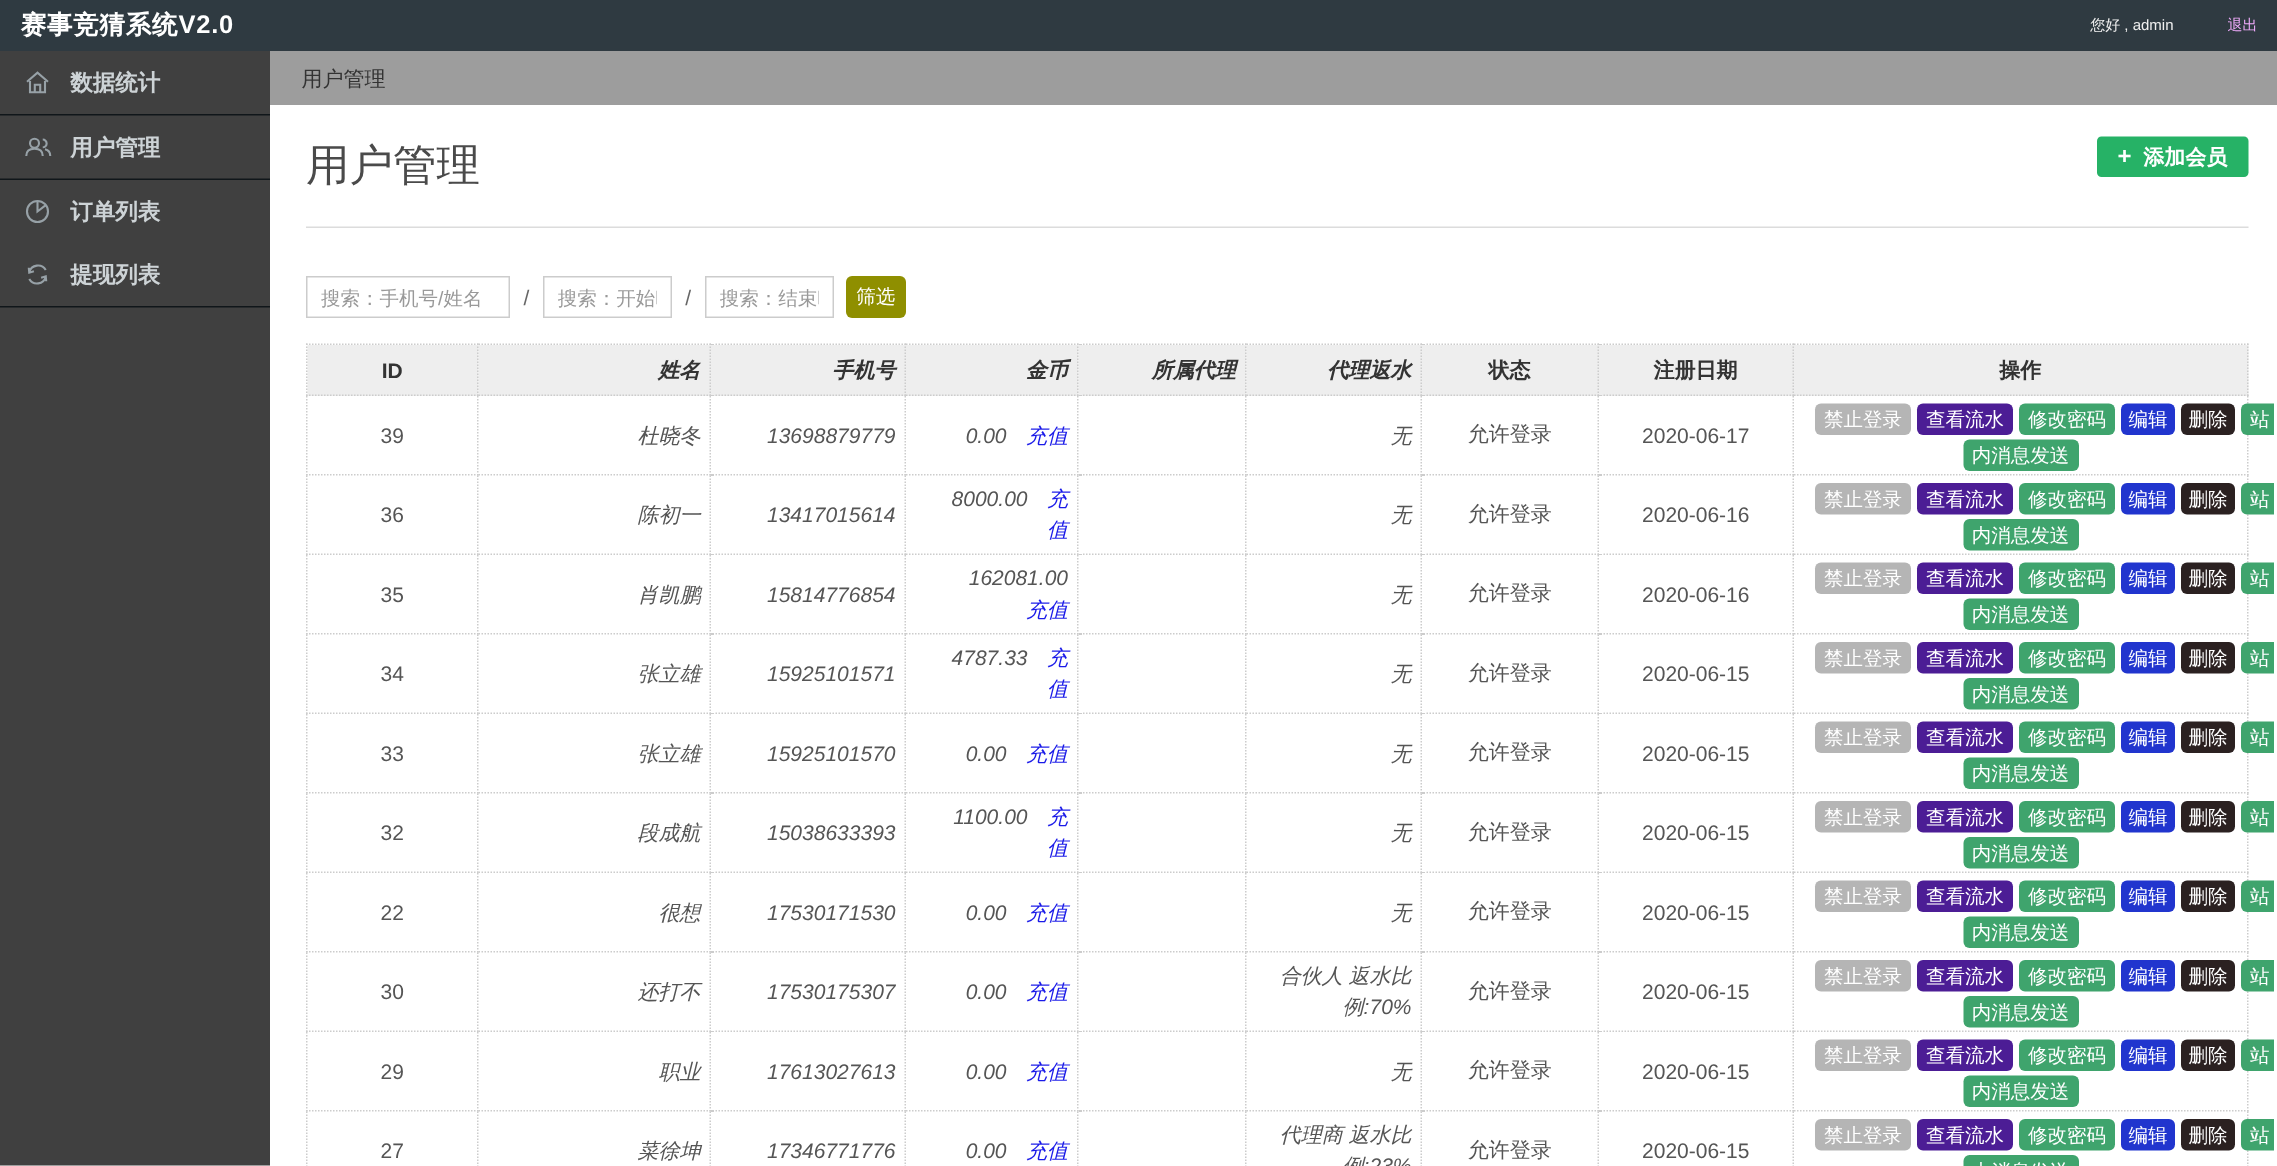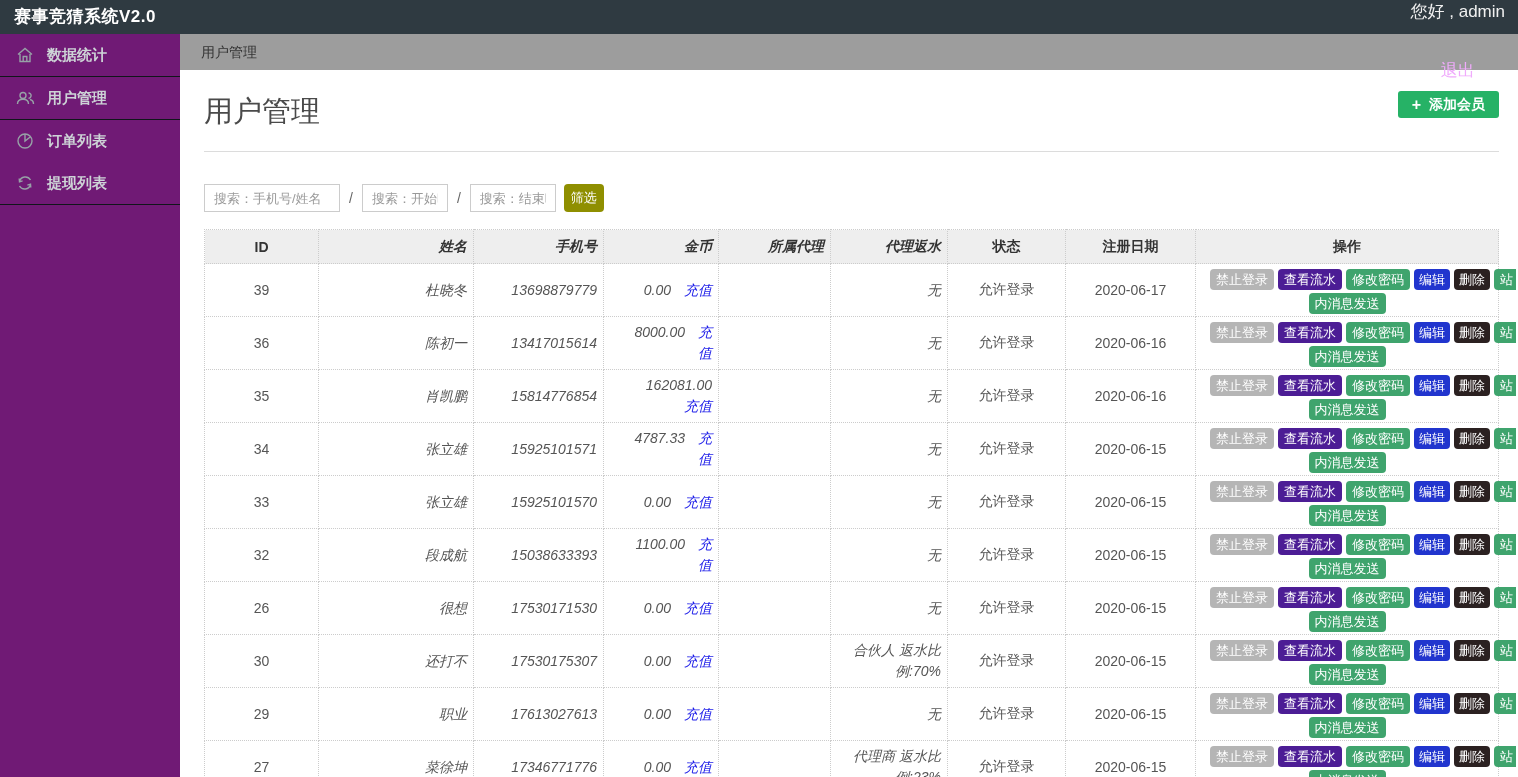--- a/index.html
+++ b/index.html
@@ -4,25 +4,25 @@
 <style>
   * { margin:0; padding:0; box-sizing:border-box; }
   html,body { width:1518px; height:777px; overflow:hidden; background:#fff;
     font-family:"Liberation Sans","DejaVu Sans",sans-serif; }
 
   
   .topbar { position:absolute; top:0; left:0; width:1518px; height:34px; background:#2f3a41; z-index:5; }
   .brand { position:absolute; left:14px; top:0; line-height:34px; color:#ffffff;
     font-size:17px; font-weight:bold; letter-spacing:.5px; }
   .topbar-right { position:absolute; right:0; top:0; height:34px; display:flex;
-    align-items:center; gap:36px; padding-right:13px; color:#f0f0f0; font-size:17px;flex-direction:column; }
+    align-items:center; gap:36px; padding-right:13px; color:#f0f0f0; font-size:10px; }
   .logout { cursor:pointer; color:#f0abfc; text-decoration:none; }
 
   
-  .sidebar { position:absolute; top:34px; left:0; width:180px; height:743px; background:#701a75; }
+  .sidebar { position:absolute; top:34px; left:0; width:180px; height:743px; background:#404040; }
   .menu-item { height:42px; display:flex; align-items:center; padding-left:15px;
     color:#cdd3d6; font-size:15px; font-weight:bold; cursor:pointer; }
   .menu-item .mi-icon { width:20px; height:20px; margin-right:12px; flex:0 0 20px;
     display:flex; align-items:center; justify-content:center; }
   .menu-item svg { stroke:#97a1a7; fill:none; stroke-width:1.4; }
   .menu-sep { height:1px; background:#10161a; }
 
   
   .breadcrumb-bar { position:absolute; top:34px; left:180px; width:1338px; height:36px;
     background:#9d9d9d; line-height:36px; padding-left:21px; font-size:14px; color:#333; }
@@ -268,21 +268,21 @@
     <td class="c-left">无</td>
     <td class="c-center">允许登录</td>
     <td class="c-center">2020-06-15</td>
     <td class="c-ops">
       <div class="ops-line"><span class="btn btn-ban">禁止登录</span><span class="btn btn-flow">查看流水</span><span class="btn btn-pass">修改密码</span><span class="btn btn-edit">编辑</span><span class="btn btn-del">删除</span><span class="btn btn-msg frag1">站</span></div>
       <div class="ops-line2"><span class="btn btn-msg frag2">内消息发送</span></div>
     </td>
   </tr>
 
   <tr>
-    <td class="c-center">26</td>
+    <td class="c-center">22</td>
     <td class="c-left">很想</td>
     <td class="c-left">17530171530</td>
     <td class="c-left">
       <span>0.00</span><a class="recharge">充值</a>
     </td>
     <td class="c-left"></td>
     <td class="c-left">无</td>
     <td class="c-center">允许登录</td>
     <td class="c-center">2020-06-15</td>
     <td class="c-ops">

